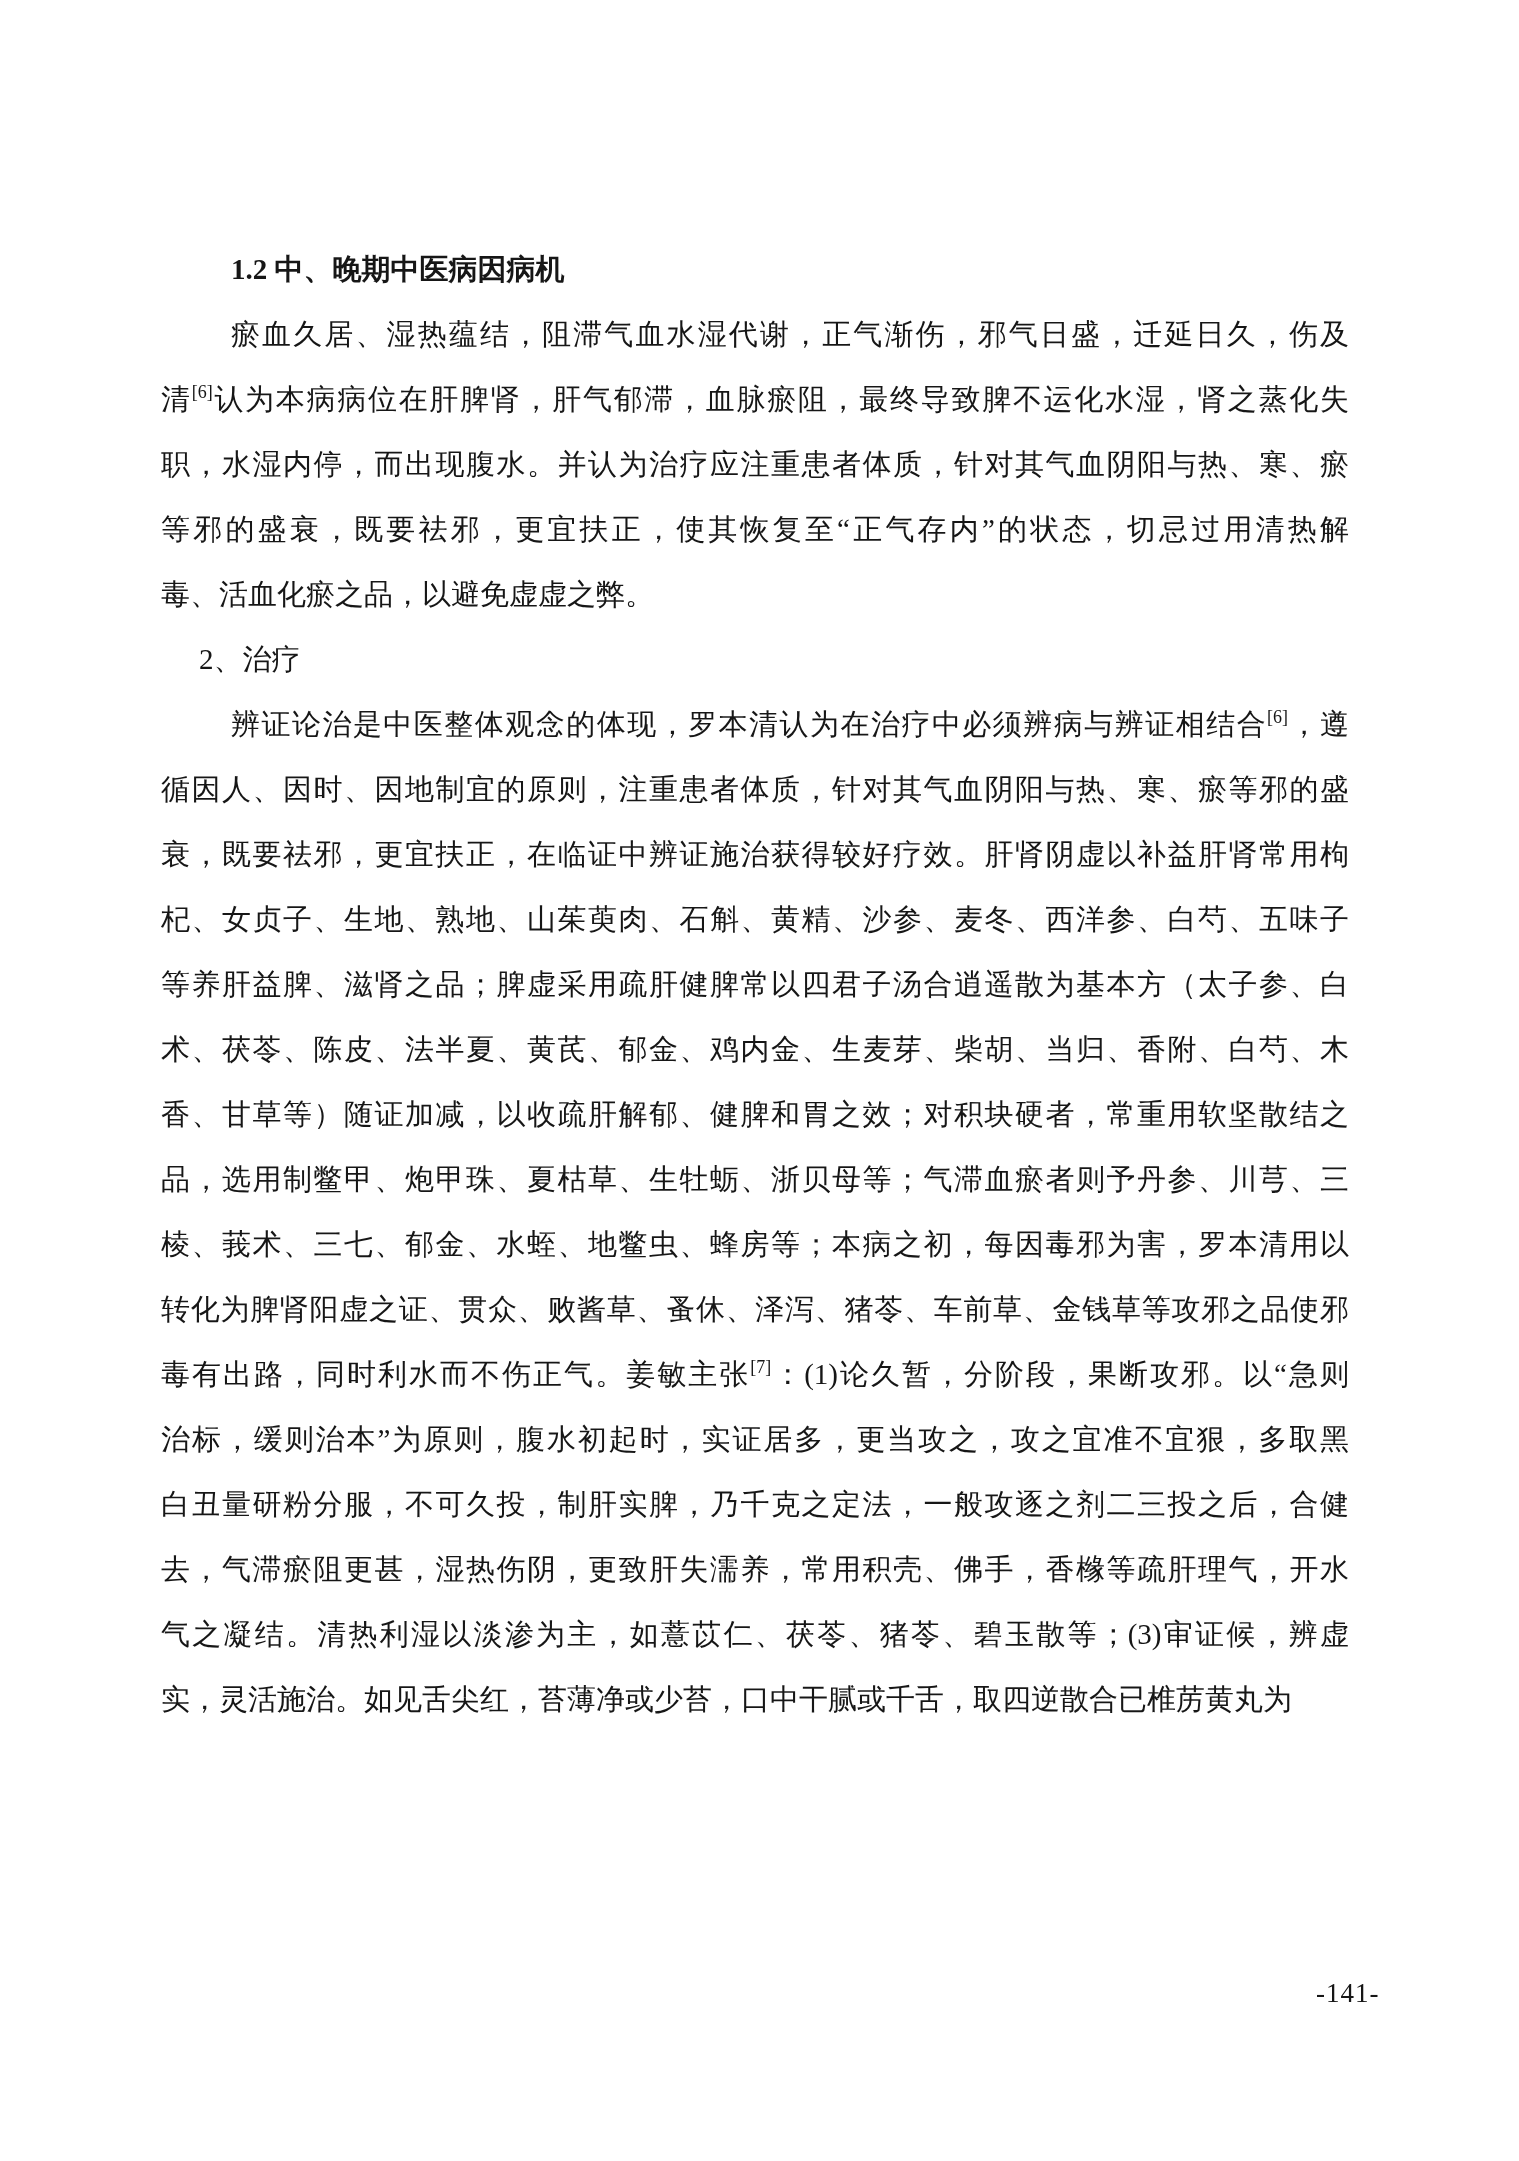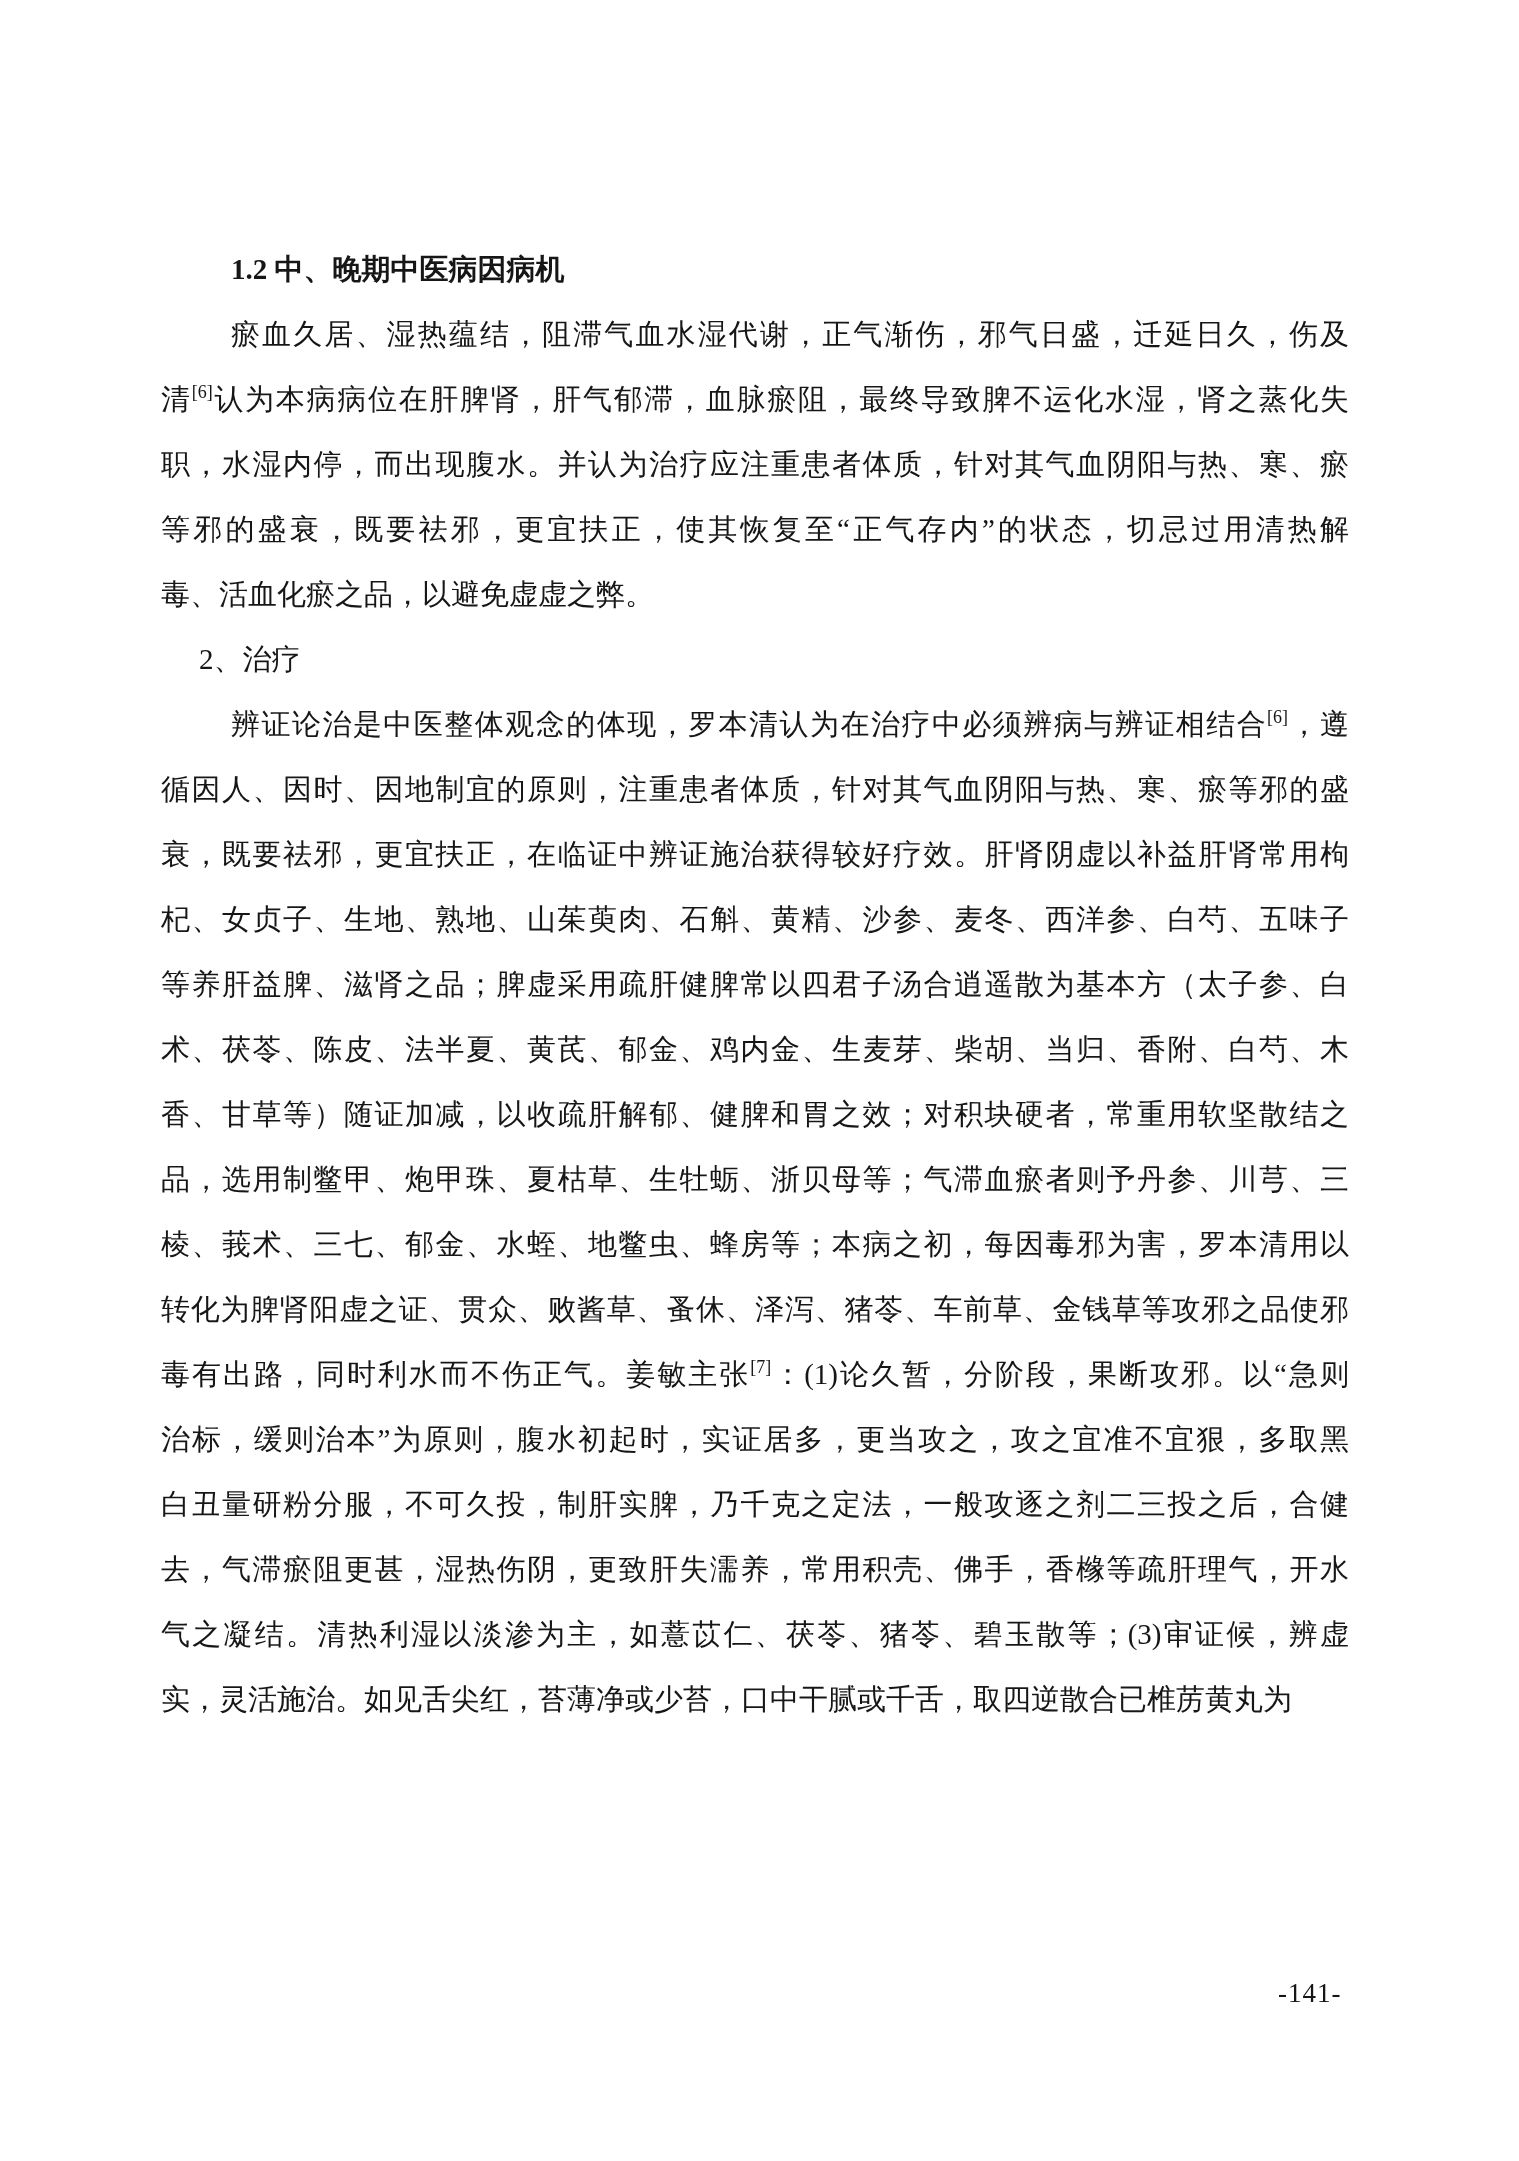--- a/index.html
+++ b/index.html
@@ -32,21 +32,21 @@
   .ln.bold { font-weight:bold; }
   .ln.ind2 { text-indent:70px; }
   .ln.ind1 { text-indent:38px; }
   sup {
     font-size:0.62em;
     line-height:0;
     vertical-align:super;
   }
   .pagenum {
     position:absolute;
-    left:1278px; top:1978px;
+    left:1316px; top:1978px;
     font-size:27px;
     letter-spacing:1px;
     color:#161616;
   }
 </style>
 </head>
 <body>
 
 <div class="page">
 

